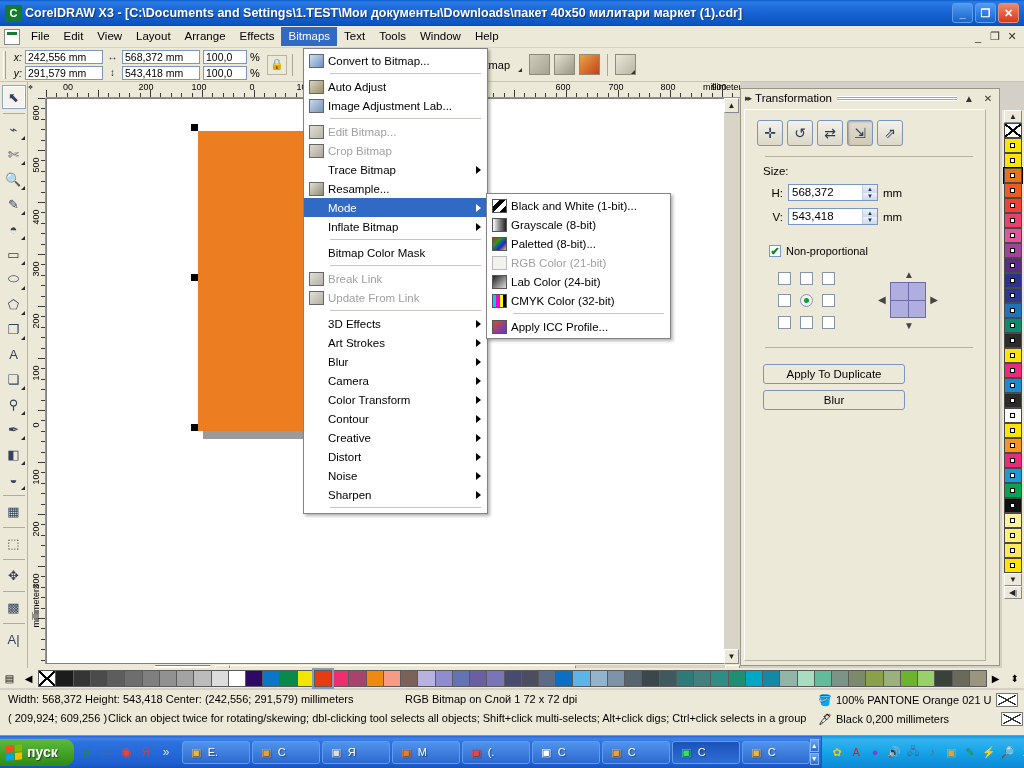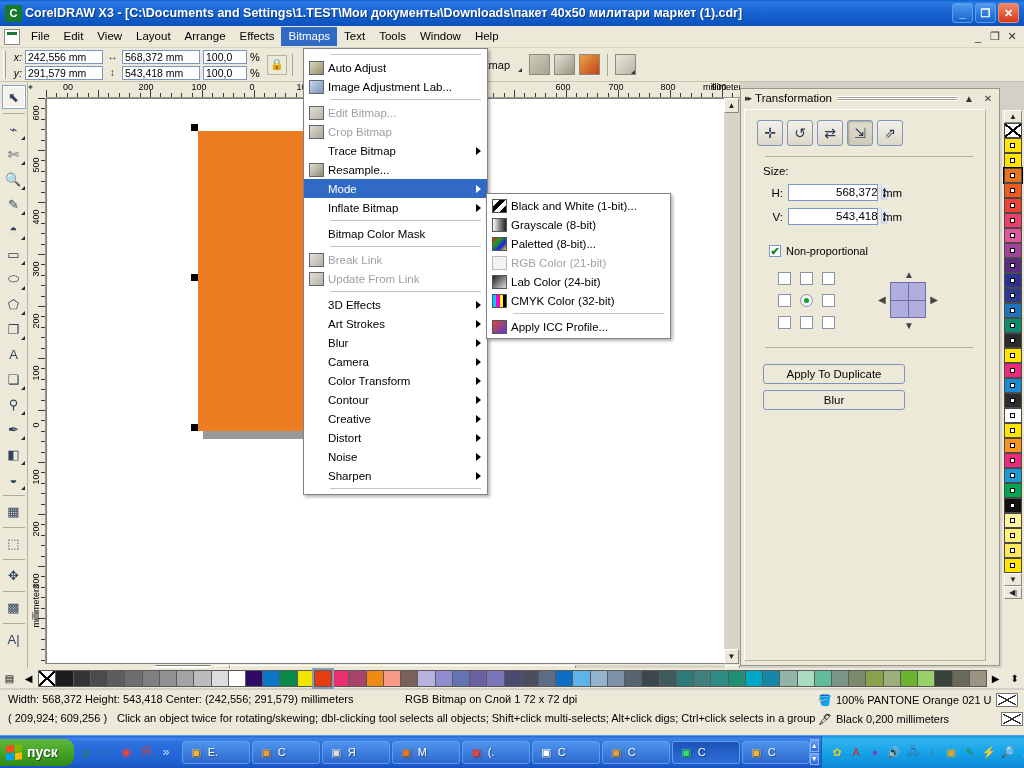--- a/index.html
+++ b/index.html
@@ -196,21 +196,21 @@
   }
   .tf-tools { display:flex; gap:4px; padding: 10px 0 0 12px; }
   .tf-tb { width:26px; height:26px; border:1px solid #7e95bb; border-radius:3px;
     background: linear-gradient(to bottom,#f3f1ea,#dcd8c8);
     display:flex; align-items:center; justify-content:center; font-size:14px; color:#2b3a56;}
   .tf-tb.on { background: linear-gradient(to bottom,#e2ded0,#cfcab8); box-shadow: inset 1px 1px 2px rgba(0,0,0,.25); }
   .hr-soft { height:1px; background:#b6b2a2; margin: 10px 12px 0 20px; }
   .sz-lab { padding: 8px 0 0 18px; font-size:11.5px; }
   .sz-row { display:flex; align-items:center; gap:5px; padding: 7px 0 0 26px; }
   .sz-key { width:12px; font-size:11.5px; text-align:right; }
-  .spin { display:flex; width:90px; height:17px; border:1px solid #7a96c8; background:#fff;padding-left:44px; }
+  .spin { display:flex; width:90px; height:17px; border:1px solid #7a96c8; background:#fff; }
   .spin .val { flex:1; font-size:11.5px; padding: 0 3px; line-height:15px; }
   .spin .btns { width:15px; display:flex; flex-direction:column; border-left:1px solid #c4d0e4; }
   .spin .sb { flex:1; background:linear-gradient(to bottom,#eef2fa,#ccd8ec);
     display:flex;align-items:center;justify-content:center;font-size:6px;color:#203050; }
   .unit { font-size:11.5px; }
   .np-row { display:flex; align-items:center; gap:5px; padding: 20px 0 0 24px; }
   .cbx { width:12px; height:12px; background:#fff; border:1px solid #7a96c8;
     display:flex; align-items:center; justify-content:center; color:#0a8a2a; font-size:11px; font-weight:bold; }
   .anchor-wrap { display:flex; align-items:center; gap:40px; padding: 10px 0 0 28px; }
   .anchor { display:grid; grid-template-columns: repeat(3, 22px); grid-template-rows: repeat(3, 22px); }
@@ -244,21 +244,21 @@
 
   .hpal { position:absolute; left:0; top:668px; width:1024px; height:20px; background:#ece9d8; display:flex; align-items:center; }
   .hpal .lead { width:20px; height:18px; display:flex; align-items:center; justify-content:center; font-size:10px; }
   .hpal .sw { width:19px; height:17px; border:1px solid #5a5a5a; margin-right:-1px; }
   .hpal .sw.cur { outline:2px solid #8c9bb5; z-index:2; position:relative; }
 
   
   .status { position:absolute; left:0; top:690px; width:1024px; height:45px; background:#ece9d8; font-size:11px; }
   .st-l1 { position:absolute; left:8px; top:3px; }
   .st-l2 { position:absolute; left:8px; top:22px; }
-  .st-hint { position:absolute; left:117px; top:22px; }
+  .st-hint { position:absolute; left:108px; top:22px; }
   .st-mid { position:absolute; left:405px; top:3px; }
   .st-fill { position:absolute; left:818px; top:3px; display:flex; align-items:center; gap:4px; }
   .st-out { position:absolute; left:818px; top:22px; display:flex; align-items:center; gap:4px; }
   .st-chip { width:22px; height:14px; border:1px solid #777; background:#fff; position:relative; }
   .st-chip::before, .st-chip::after { content:""; position:absolute; left:1px; top:1px; width:18px; height:10px; }
   .st-chip::before { background: linear-gradient(to bottom right, transparent 46%, #333 46%, #333 54%, transparent 54%); }
   .st-chip::after  { background: linear-gradient(to bottom left,  transparent 46%, #333 46%, #333 54%, transparent 54%); }
   .st-ico { width:14px; height:14px; display:flex; align-items:center; justify-content:center; font-size:11px; }
 
   
@@ -594,20 +594,26 @@
         <div class="sbbtn">◀</div>
         <div class="sbtrack">
           <div class="sbthumb" style="width:70%"></div>
         </div>
         <div class="sbbtn">▶</div>
       </div>
     </div>
   </div>
 
   <div class="dropdown" style="left:303px; top:48px; width:185px;" id="bitmaps-menu">
+      <div class="ditem">
+        <span class="ic">
+          <span style="width: 15px; height: 14px; border: 1px solid rgb(102, 102, 102); display: block; background: linear-gradient(135deg, rgb(207, 224, 245), rgb(111, 143, 191));"></span>
+        </span>
+        <span class="lab">Convert to Bitmap...</span>
+      </div>
       <div class="dsep"></div>
       <div class="ditem">
         <span class="ic">
           <span style="width: 15px; height: 14px; border: 1px solid rgb(102, 102, 102); display: block; background: linear-gradient(135deg, rgb(216, 212, 192), rgb(154, 143, 106));"></span>
         </span>
         <span class="lab">Auto Adjust</span>
       </div>
       <div class="ditem">
         <span class="ic">
           <span style="width: 15px; height: 14px; border: 1px solid rgb(102, 102, 102); display: block; background: linear-gradient(135deg, rgb(200, 216, 238), rgb(122, 147, 184));"></span>

